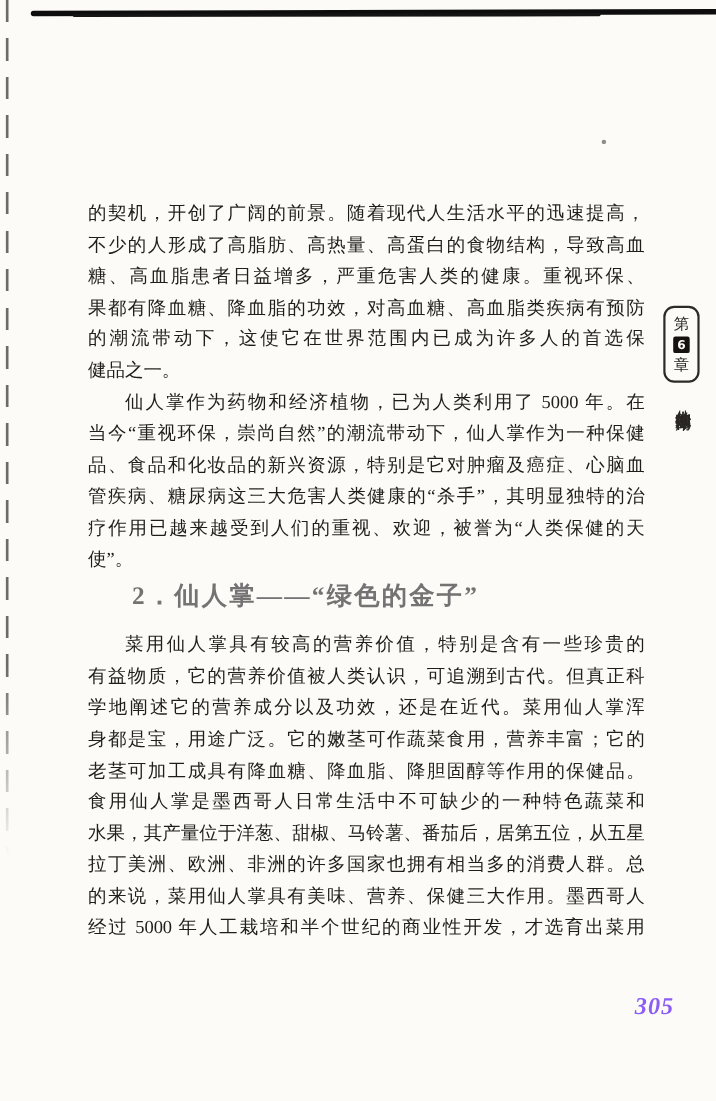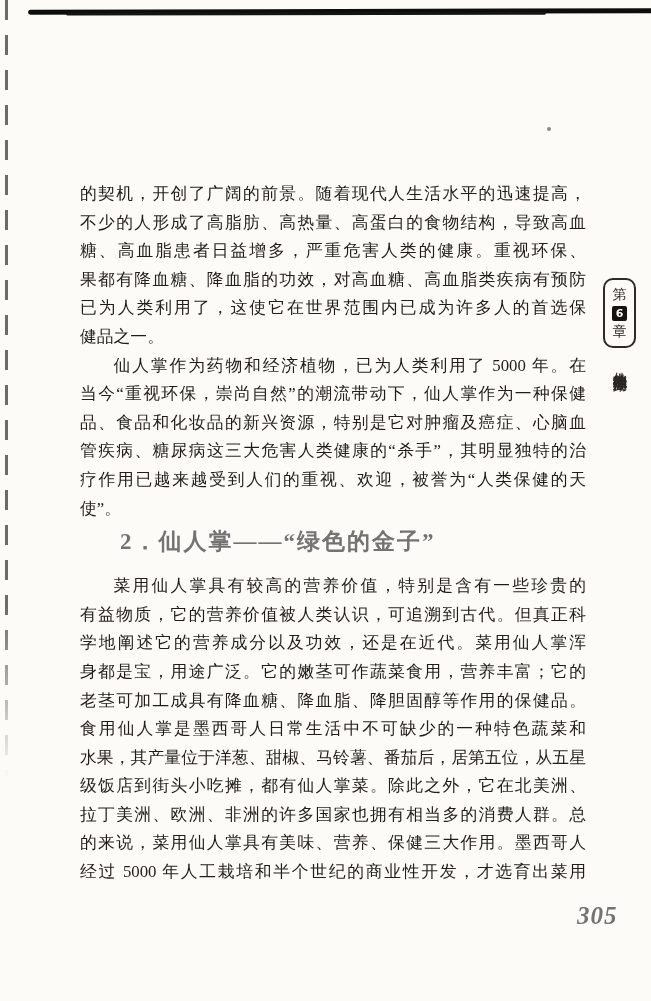--- a/index.html
+++ b/index.html
@@ -70,42 +70,42 @@
     display:flex; align-items:center; justify-content:center; border-radius:2px;
     line-height:1;
   }
   .chapter-title {
     margin-top:13px; writing-mode:vertical-rl; text-orientation:upright;
     font-size:14.5px; letter-spacing:0.6px; color:#2a2723;
   }
 
   .page-number {
     position:absolute; left:577px; top:902px;
-    font-size:25px; font-style:italic; font-weight:600;
-    letter-spacing:1px; color:#737373;
+    font-size:22px; font-style:italic; font-weight:600;
+    letter-spacing:1px; color:#8b5cf6;
     font-family:"Liberation Serif", serif;
   }
 </style>
 </head>
 <body>
 
 <div class="page">
 
   <div class="scan-top-edge"></div>
   <div class="binding-marks"></div>
   <div class="scan-speck"></div>
 
   <main class="text-column">
     <section>
         <div class="para">
           <div class="para-line">的契机，开创了广阔的前景。随着现代人生活水平的迅速提高，</div>
           <div class="para-line">不少的人形成了高脂肪、高热量、高蛋白的食物结构，导致高血</div>
           <div class="para-line">糖、高血脂患者日益增多，严重危害人类的健康。重视环保、</div>
           <div class="para-line">果都有降血糖、降血脂的功效，对高血糖、高血脂类疾病有预防</div>
-          <div class="para-line">已为人类利用了，这使它在世界范围内已成为许多人的首选保</div>
+          <div class="para-line">的潮流带动下，这使它在世界范围内已成为许多人的首选保</div>
           <div class="para-line no-justify-last">健品之一。</div>
         </div>
         <div class="para">
           <div class="para-line first-indent">仙人掌作为药物和经济植物，已为人类利用了 5000 年。在</div>
           <div class="para-line">当今“重视环保，崇尚自然”的潮流带动下，仙人掌作为一种保健</div>
           <div class="para-line">品、食品和化妆品的新兴资源，特别是它对肿瘤及癌症、心脑血</div>
           <div class="para-line">管疾病、糖尿病这三大危害人类健康的“杀手”，其明显独特的治</div>
           <div class="para-line">疗作用已越来越受到人们的重视、欢迎，被誉为“人类保健的天</div>
           <div class="para-line no-justify-last">使”。</div>
         </div>
@@ -115,21 +115,20 @@
 
     <section>
         <div class="para">
           <div class="para-line first-indent">菜用仙人掌具有较高的营养价值，特别是含有一些珍贵的</div>
           <div class="para-line">有益物质，它的营养价值被人类认识，可追溯到古代。但真正科</div>
           <div class="para-line">学地阐述它的营养成分以及功效，还是在近代。菜用仙人掌浑</div>
           <div class="para-line">身都是宝，用途广泛。它的嫩茎可作蔬菜食用，营养丰富；它的</div>
           <div class="para-line">老茎可加工成具有降血糖、降血脂、降胆固醇等作用的保健品。</div>
           <div class="para-line">食用仙人掌是墨西哥人日常生活中不可缺少的一种特色蔬菜和</div>
           <div class="para-line">水果，其产量位于洋葱、甜椒、马铃薯、番茄后，居第五位，从五星</div>
-          <div class="para-line">级饭店到街头小吃摊，都有仙人掌菜。除此之外，它在北美洲、</div>
           <div class="para-line">拉丁美洲、欧洲、非洲的许多国家也拥有相当多的消费人群。总</div>
           <div class="para-line">的来说，菜用仙人掌具有美味、营养、保健三大作用。墨西哥人</div>
           <div class="para-line">经过 5000 年人工栽培和半个世纪的商业性开发，才选育出菜用</div>
         </div>
       </section>
   </main>
 
   <aside class="chapter-tab">
     <div class="chapter-box">
       <span>第</span>

